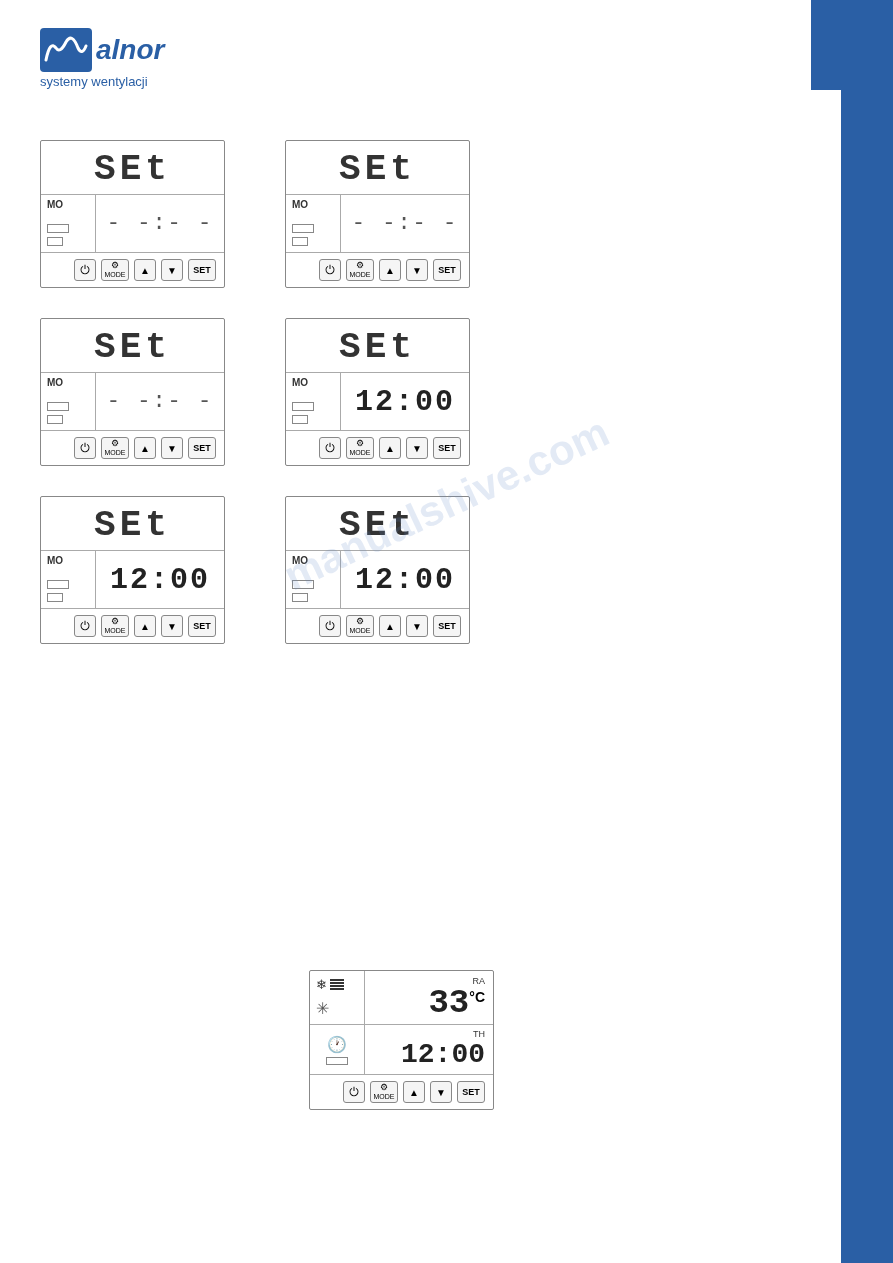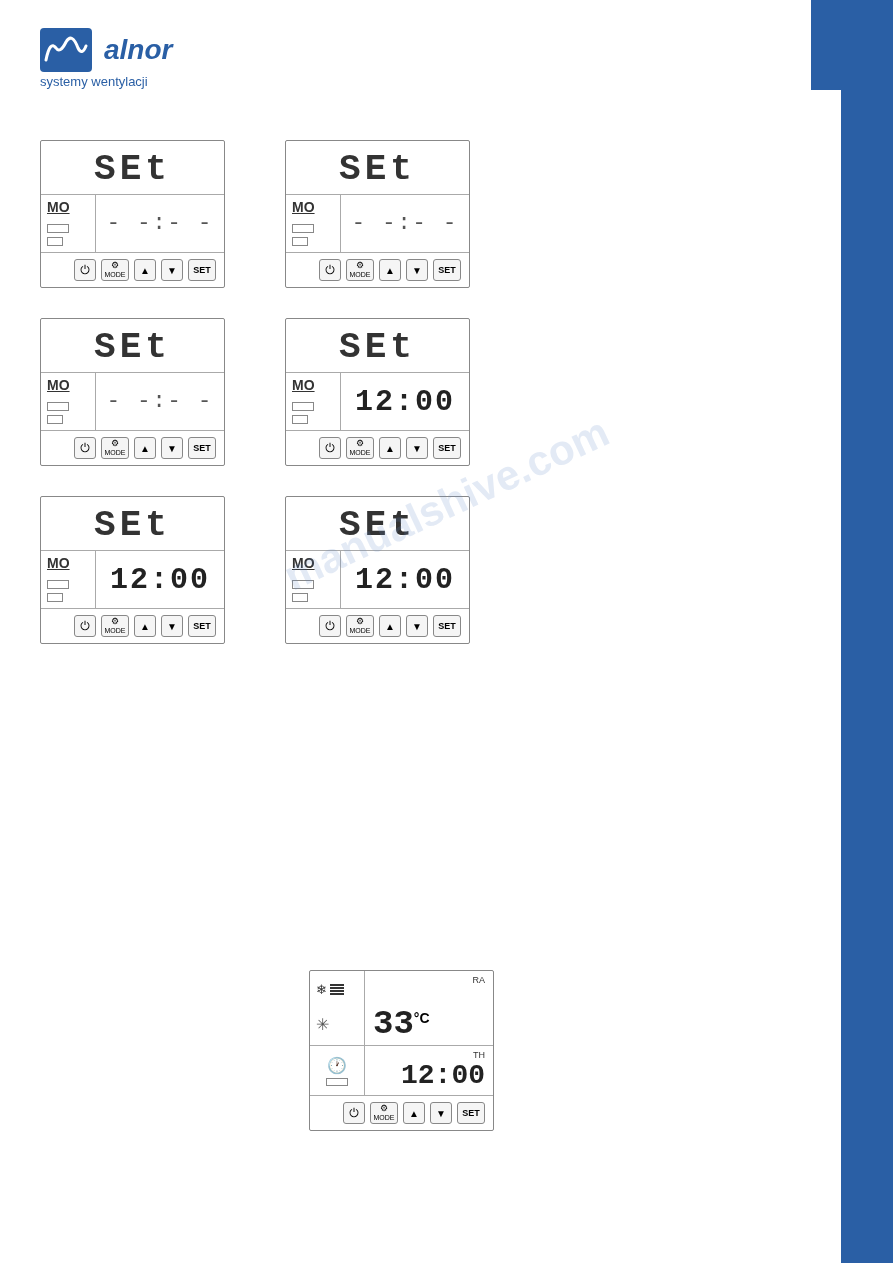--- a/index.html
+++ b/index.html
@@ -39,21 +39,21 @@
       height: 70px;
     }
     .logo-box {
       display: flex;
       flex-direction: column;
       align-items: flex-start;
     }
     .logo-icon {
       display: flex;
       align-items: center;
-      gap: 12px;
+      gap: 4px;
     }
     .logo-text-alnor {
       color: #2a5fa5;
       font-size: 28px;
       font-weight: bold;
       font-style: italic;
     }
     .logo-subtitle {
       color: #2a5fa5;
       font-size: 13px;
@@ -107,24 +107,23 @@
     }
     .lcd-left-col {
       width: 55px;
       border-right: 1px solid #aaa;
       padding: 4px 6px;
       display: flex;
       flex-direction: column;
       justify-content: space-between;
     }
     .lcd-day-label {
-      font-size: 14px;
+      font-size: 10px;
       color: #333;
       font-weight: bold;
-      text-decoration: underline;
     }
     .lcd-small-rect {
       width: 22px;
       height: 9px;
       border: 1px solid #888;
       margin-bottom: 2px;
     }
     .lcd-small-sq {
       width: 16px;
       height: 9px;
@@ -237,23 +236,23 @@
       border-right: 1px solid #aaa;
       padding: 4px 6px;
       display: flex;
       flex-direction: column;
       justify-content: space-around;
     }
     .lcd-bottom-right {
       flex: 1;
       display: flex;
       flex-direction: column;
+      align-items: flex-end;
       justify-content: center;
       padding: 4px 8px;
-      gap: 22px;
     }
     .lcd-ra-label {
       font-size: 9px;
       color: #333;
       text-align: right;
     }
     .lcd-temp-display {
       font-size: 34px;
       font-weight: bold;
       font-family: 'Courier New', monospace;

